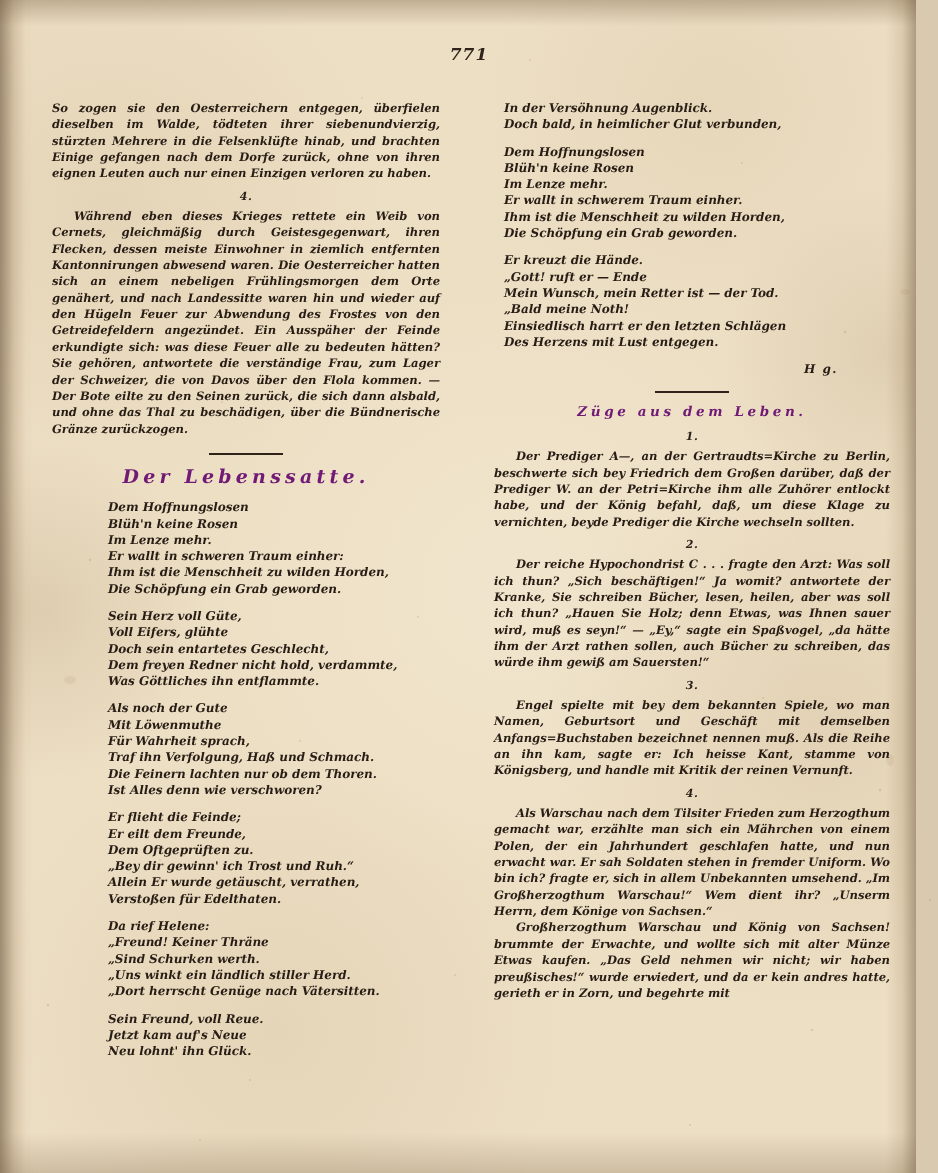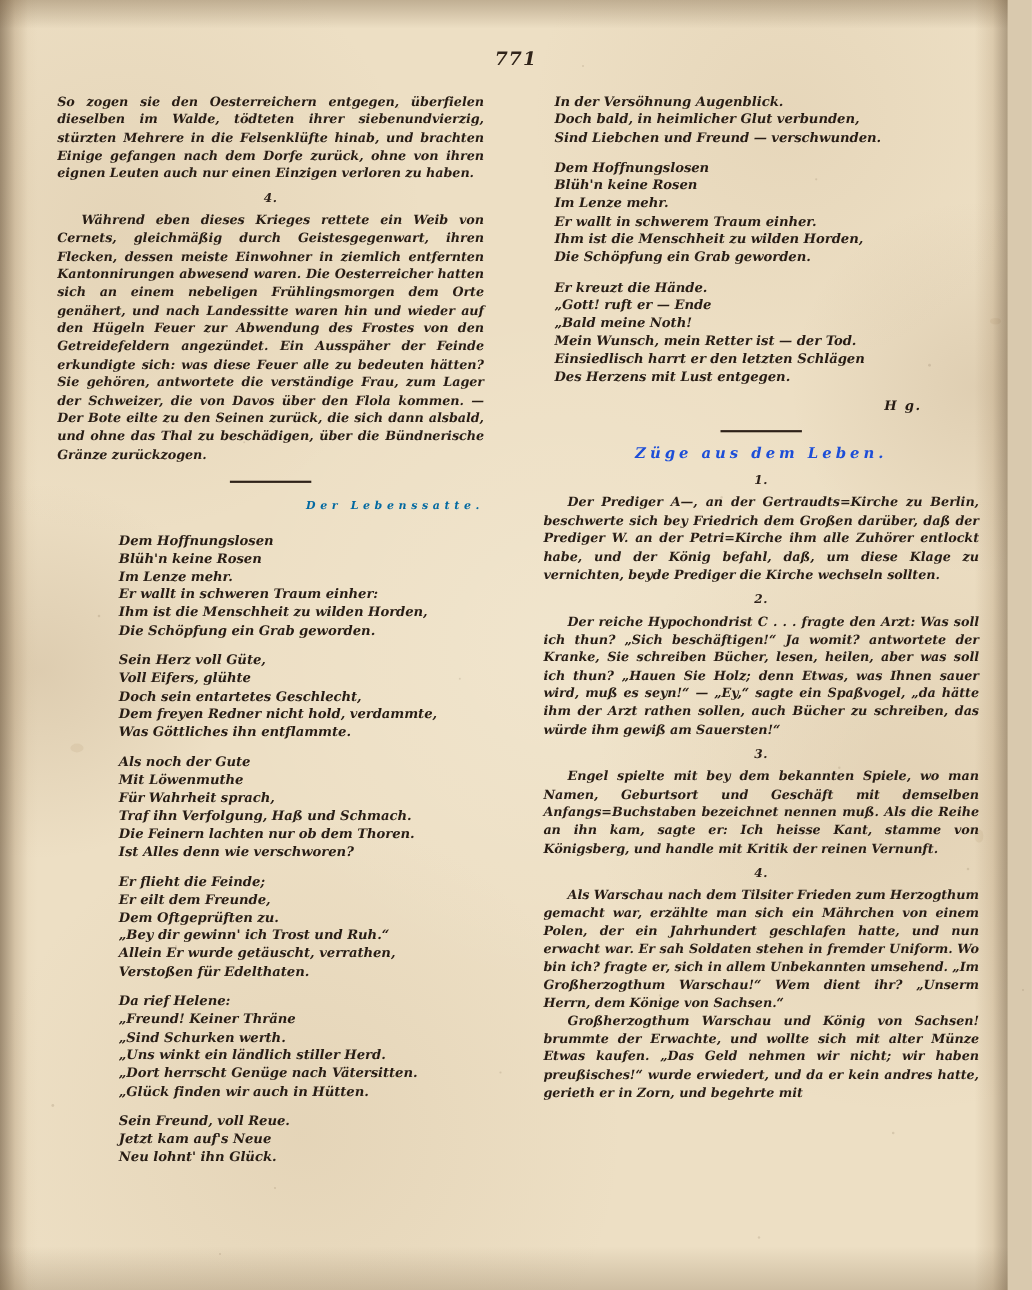--- a/index.html
+++ b/index.html
@@ -103,21 +103,21 @@
     font-family: "DejaVu Serif", serif;
     font-weight: 700;
     font-size: 17px;
     letter-spacing: 1px;
     color: #30241a;
     z-index: 5;
   }
 
   .col {
     position: absolute;
-    top: 84px;
+    top: 100px;
     z-index: 5;
     color: #2b2018;
   }
   .col-left  { left: 52px;  width: 388px; }
   .col-right { left: 494px; width: 396px; }
 
   
   .fraktur {
     font-family: "DejaVu Serif", serif;
     font-weight: 700;
@@ -149,34 +149,34 @@
 
   .rule {
     width: 74px;
     height: 0;
     border-top: 2.4px solid #2e2219;
     margin: 16px auto 14px auto;
   }
   .rule-right { margin: 13px auto 11px auto; }
 
   .poem-title {
-    text-align: right;
-    font-weight: 700;
-    font-size: 10px;
+    text-align: center;
+    font-weight: 700;
+    font-size: 19px;
     letter-spacing: 4.2px;
     margin: 6px 0 14px 0;
-    color: #0369a1;
+    color: #701a75;
   }
   .section-title {
     text-align: center;
     font-weight: 700;
     font-size: 13.5px;
     letter-spacing: 3.6px;
     margin: 4px 0 9px 0;
-    color: #1d4ed8;
+    color: #701a75;
   }
 
   .stanza {
     margin: 0 0 11px 0;
     padding-left: 56px;
   }
   .stanza .vline {
     display: block;
     white-space: pre;
     font-weight: 700;
@@ -283,53 +283,51 @@
         <span class="vline">Allein Er wurde getäuscht, verrathen,</span>
         <span class="vline">Verstoßen für Edelthaten.</span>
       </div>
 
       <div class="stanza fraktur">
         <span class="vline">Da rief Helene:</span>
         <span class="vline">„Freund! Keiner Thräne</span>
         <span class="vline">„Sind Schurken werth.</span>
         <span class="vline">„Uns winkt ein ländlich stiller Herd.</span>
         <span class="vline">„Dort herrscht Genüge nach Vätersitten.</span>
-        <span class="vline">„Glück finden wir auch in Hütten.</span>
       </div>
 
       <div class="stanza fraktur">
         <span class="vline">Sein Freund, voll Reue.</span>
         <span class="vline">Jetzt kam auf's Neue</span>
         <span class="vline">Neu lohnt' ihn Glück.</span>
       </div>
 
     </div>
 
     <div class="col col-right">
 
       <div class="stanza fraktur">
         <span class="vline">In der Versöhnung Augenblick.</span>
         <span class="vline">Doch bald, in heimlicher Glut verbunden,</span>
-        <span class="vline">Sind Liebchen und Freund — verschwunden.</span>
       </div>
 
       <div class="stanza fraktur">
         <span class="vline">Dem Hoffnungslosen</span>
         <span class="vline">Blüh'n keine Rosen</span>
         <span class="vline">Im Lenze mehr.</span>
         <span class="vline">Er wallt in schwerem Traum einher.</span>
         <span class="vline">Ihm ist die Menschheit zu wilden Horden,</span>
         <span class="vline">Die Schöpfung ein Grab geworden.</span>
       </div>
 
       <div class="stanza fraktur">
         <span class="vline">Er kreuzt die Hände.</span>
         <span class="vline">„Gott! ruft er — Ende</span>
+        <span class="vline">Mein Wunsch, mein Retter ist — der Tod.</span>
         <span class="vline">„Bald meine Noth!</span>
-        <span class="vline">Mein Wunsch, mein Retter ist — der Tod.</span>
         <span class="vline">Einsiedlisch harrt er den letzten Schlägen</span>
         <span class="vline">Des Herzens mit Lust entgegen.</span>
       </div>
 
       <div class="signature fraktur">H g.</div>
 
       <div class="rule rule-right"></div>
 
       <div class="section-title fraktur">Züge aus dem Leben.</div>
 

